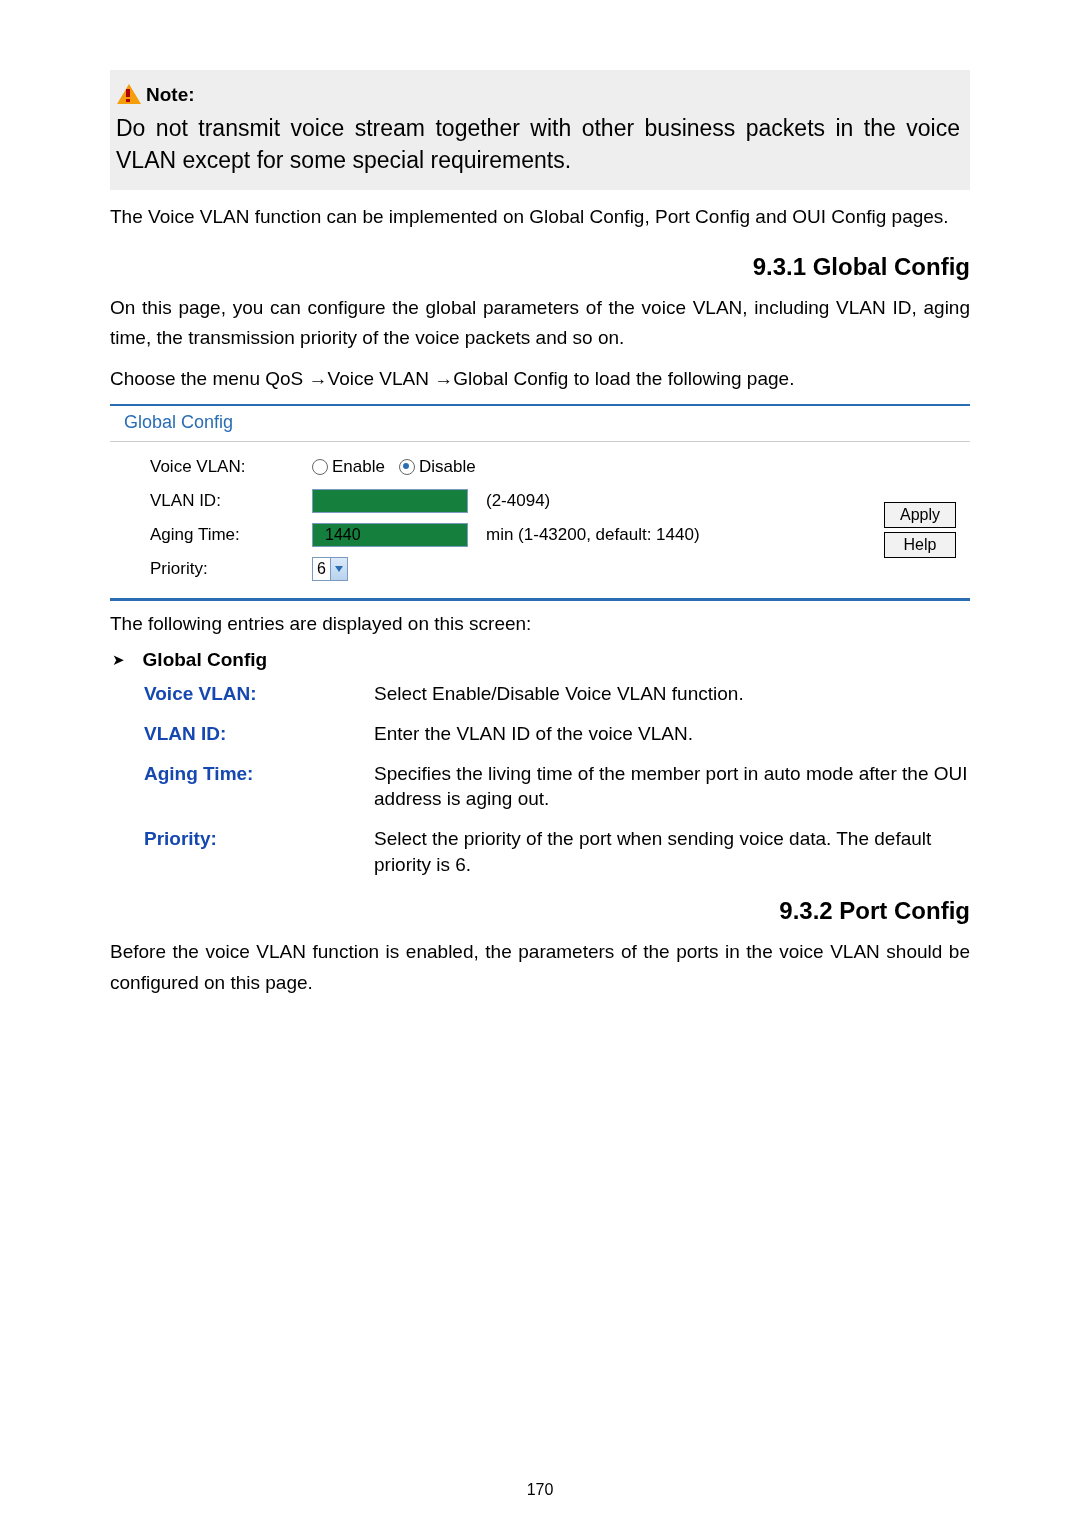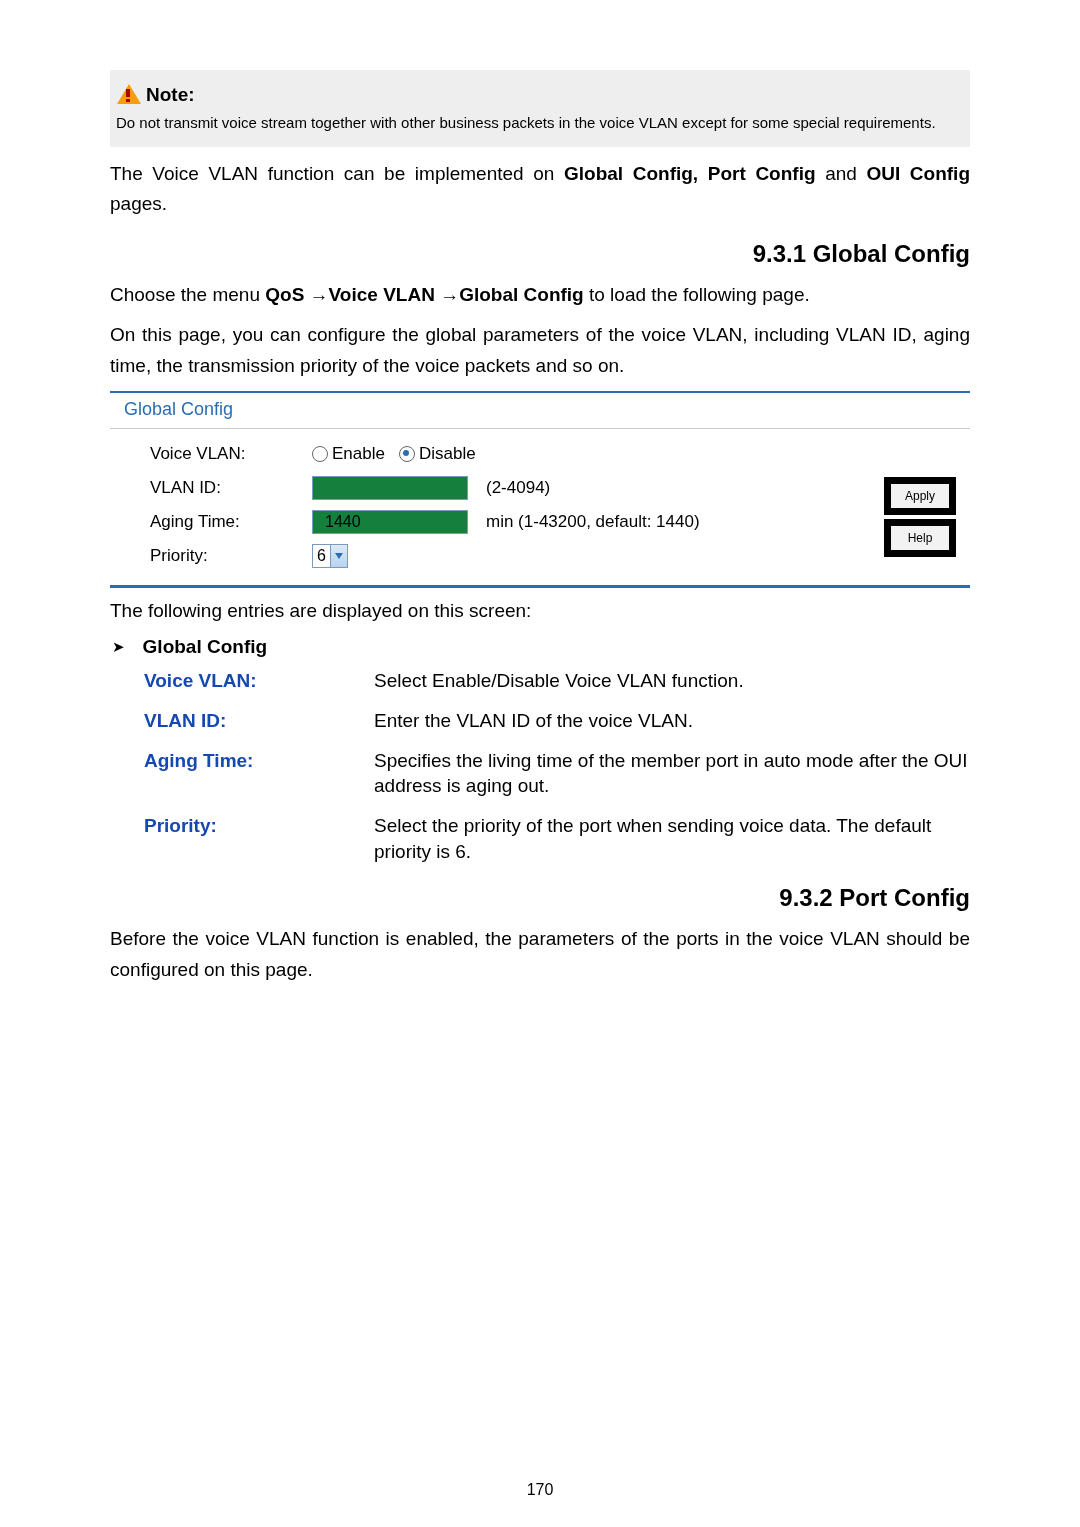--- a/index.html
+++ b/index.html
@@ -56,21 +56,21 @@
     left: 10px;
     width: 4px;
     height: 3px;
     background: #b00000;
   }
   .note-label {
     font-weight: bold;
     font-size: 19px;
   }
   .note-text {
-    font-size: 15px;
+    font-size: 23px;
     text-align: justify;
     line-height: 1.4;
   }
   .para {
     font-size: 19px;
     line-height: 1.6;
     margin: 10px 0;
     text-align: justify;
   }
   .h3 {
@@ -177,23 +177,23 @@
   .btn-stack {
     width: 72px;
     display: flex;
     flex-direction: column;
     justify-content: center;
     gap: 4px;
     padding-top: 24px;
   }
   .btn {
     height: 24px;
-    border: 7px solid #000000;
+    border: 1px solid #000000;
     background: #f2f2f2;
-    font-size: 12px;
+    font-size: 16px;
     display: flex;
     align-items: center;
     justify-content: center;
   }
   .figure-caption {
     text-align: center;
     font-size: 17px;
     margin: 10px 0 14px 0;
   }
   .entry-list {
@@ -231,21 +231,21 @@
     flex: 1;
   }
   .pagenum {
     position: absolute;
     bottom: 28px;
     left: 0;
     right: 0;
     text-align: center;
     font-size: 16px;
   }
-  b { font-weight: bold; }
+  b { font-weight: normal; }
 </style>
 </head>
 <body>
 
 <div class="page">
 
   <div class="note-box">
     <div class="note-header">
       <div class="note-icon">
         <div class="note-tri"></div>
@@ -256,25 +256,25 @@
     </div>
     <div class="note-text">Do not transmit voice stream together with other business packets in the voice VLAN except for some special requirements.</div>
   </div>
 
   <div class="para">
     <span>The Voice VLAN function can be implemented on </span><b>Global Config, Port Config</b><span> and </span><b>OUI Config</b><span> pages.</span>
   </div>
 
   <div class="h3">9.3.1 Global Config</div>
 
+  <div class="para">On this page, you can configure the global parameters of the voice VLAN, including VLAN ID, aging time, the transmission priority of the voice packets and so on.</div>
+
   <div class="para">
     <span>Choose the menu </span><b>QoS →Voice VLAN →Global Config</b><span> to load the following page.</span>
   </div>
-
-  <div class="para">On this page, you can configure the global parameters of the voice VLAN, including VLAN ID, aging time, the transmission priority of the voice packets and so on.</div>
 
   <div class="figure-wrap">
     <div class="figure">
       <div class="panel-title">Global Config</div>
       <div class="form-area">
         <div class="form-rows">
           <div class="form-row">
             <span class="form-label">Voice VLAN:</span>
             <span class="radio"></span>
             <span>Enable</span>

